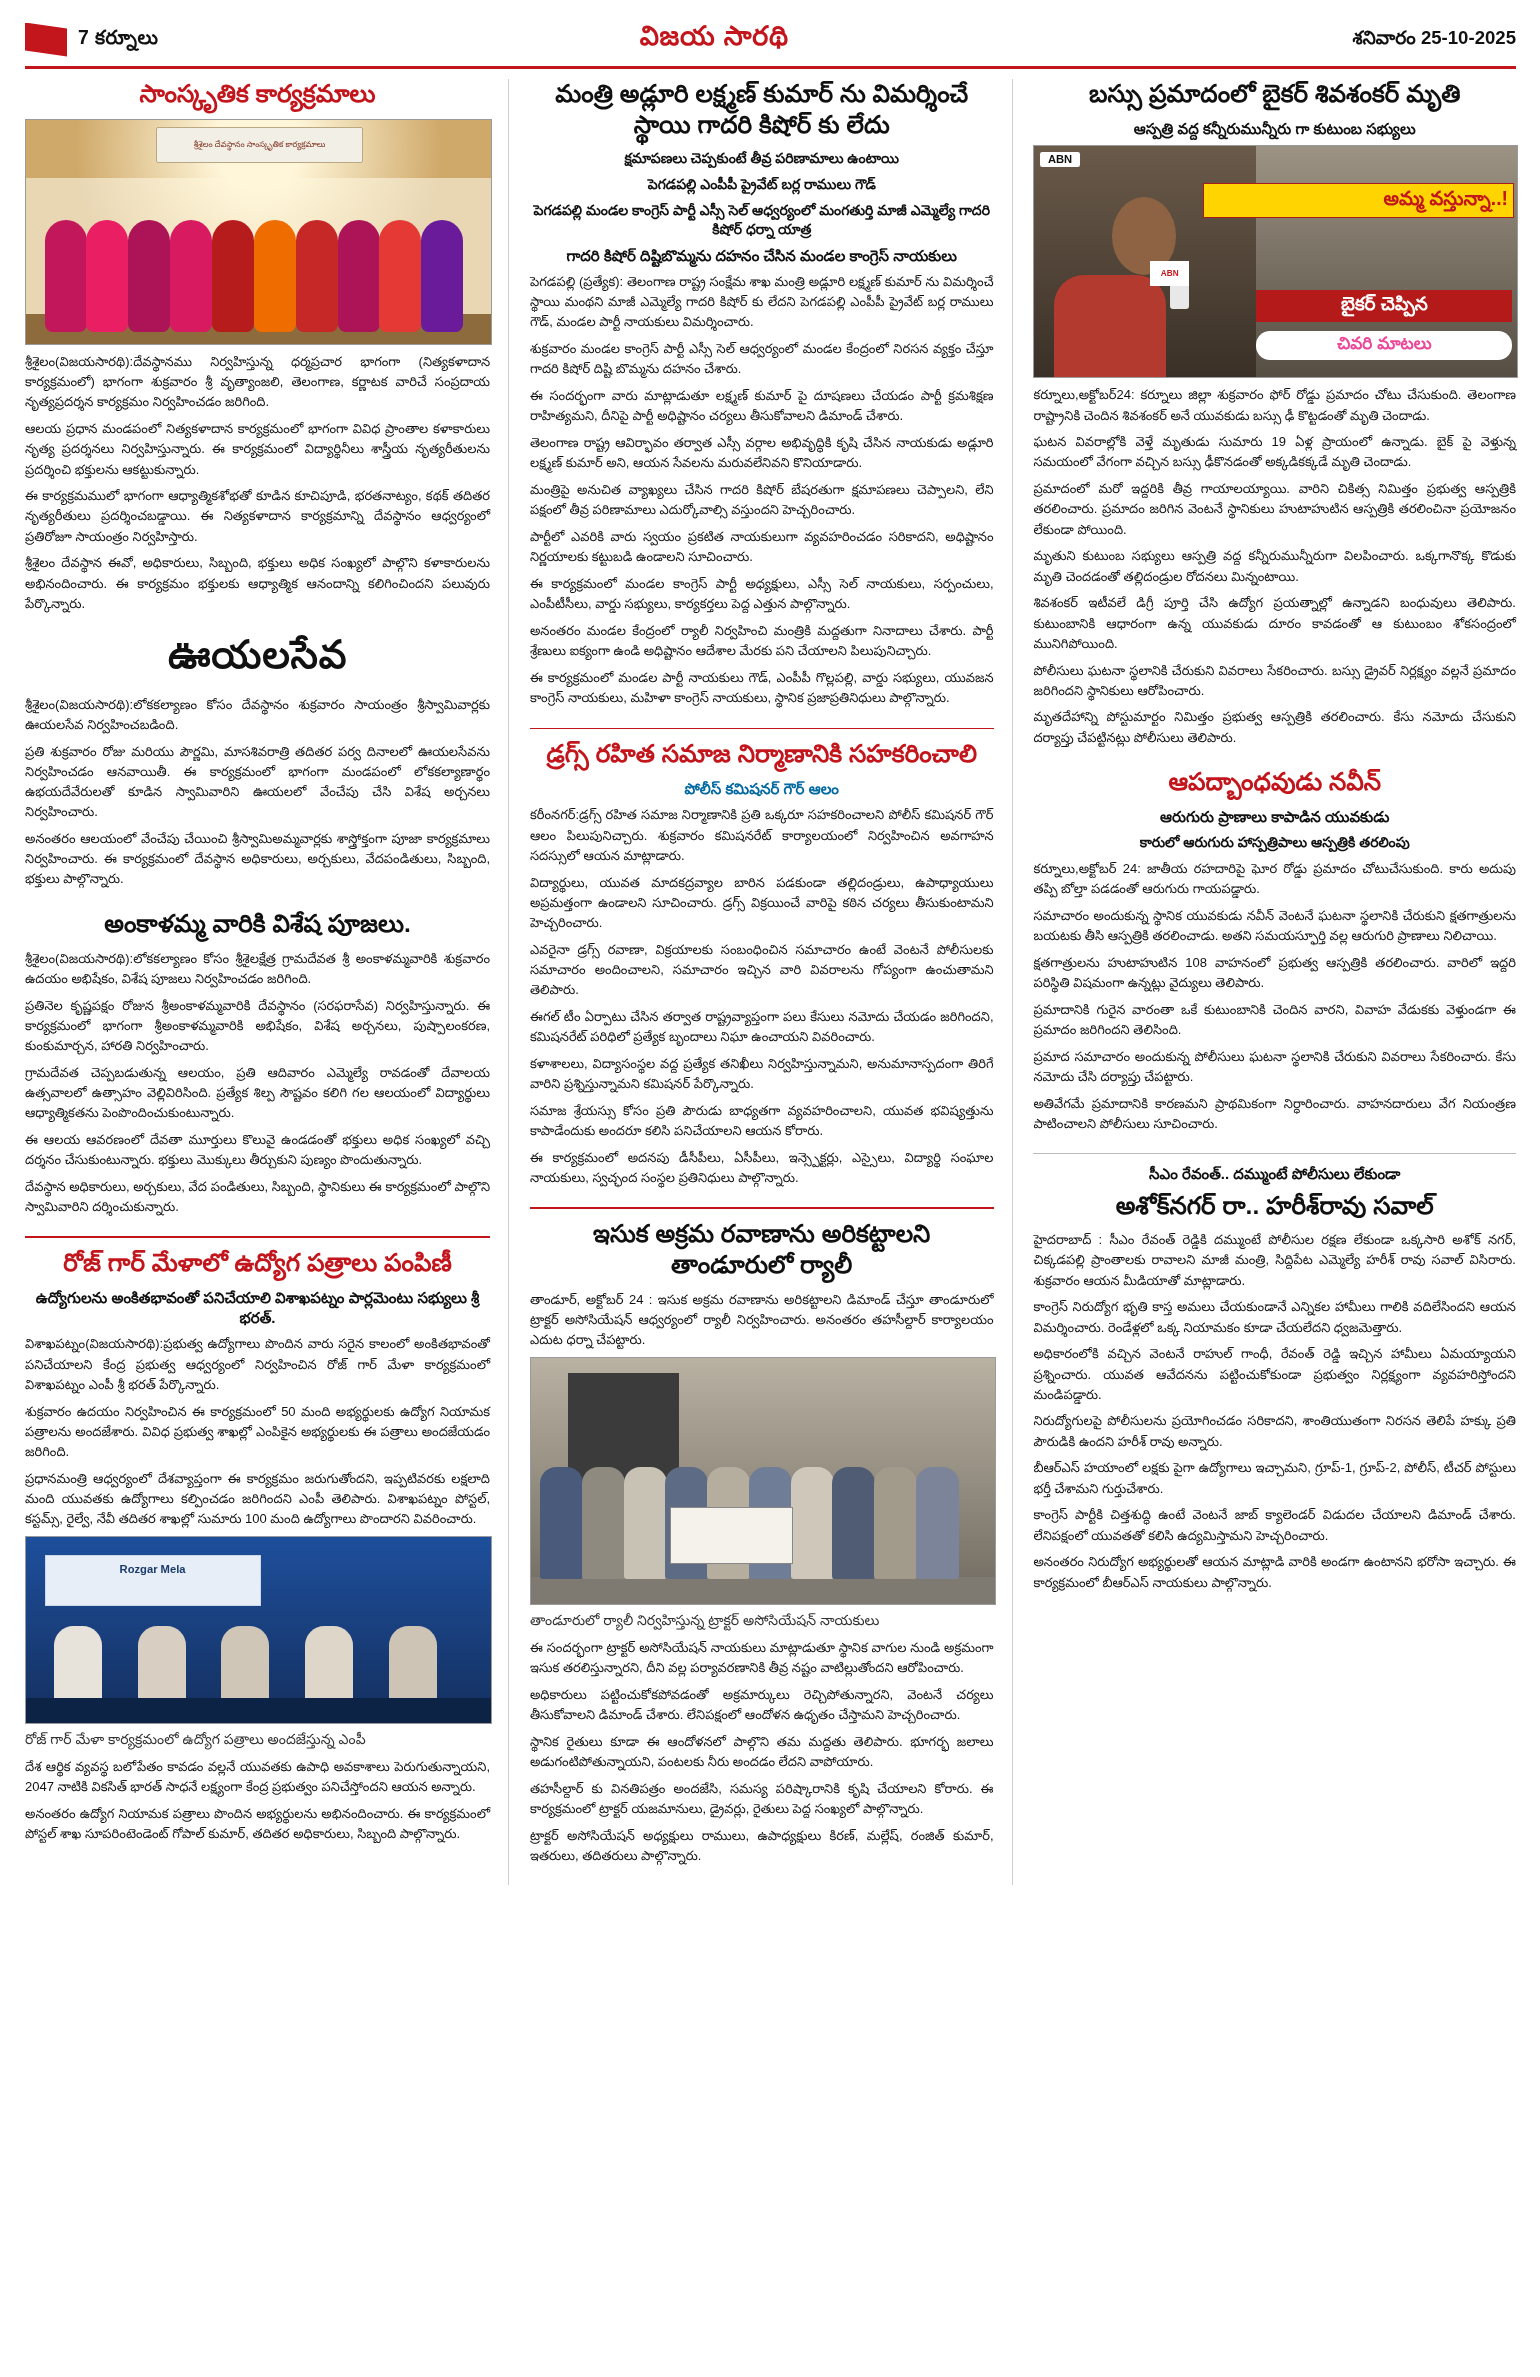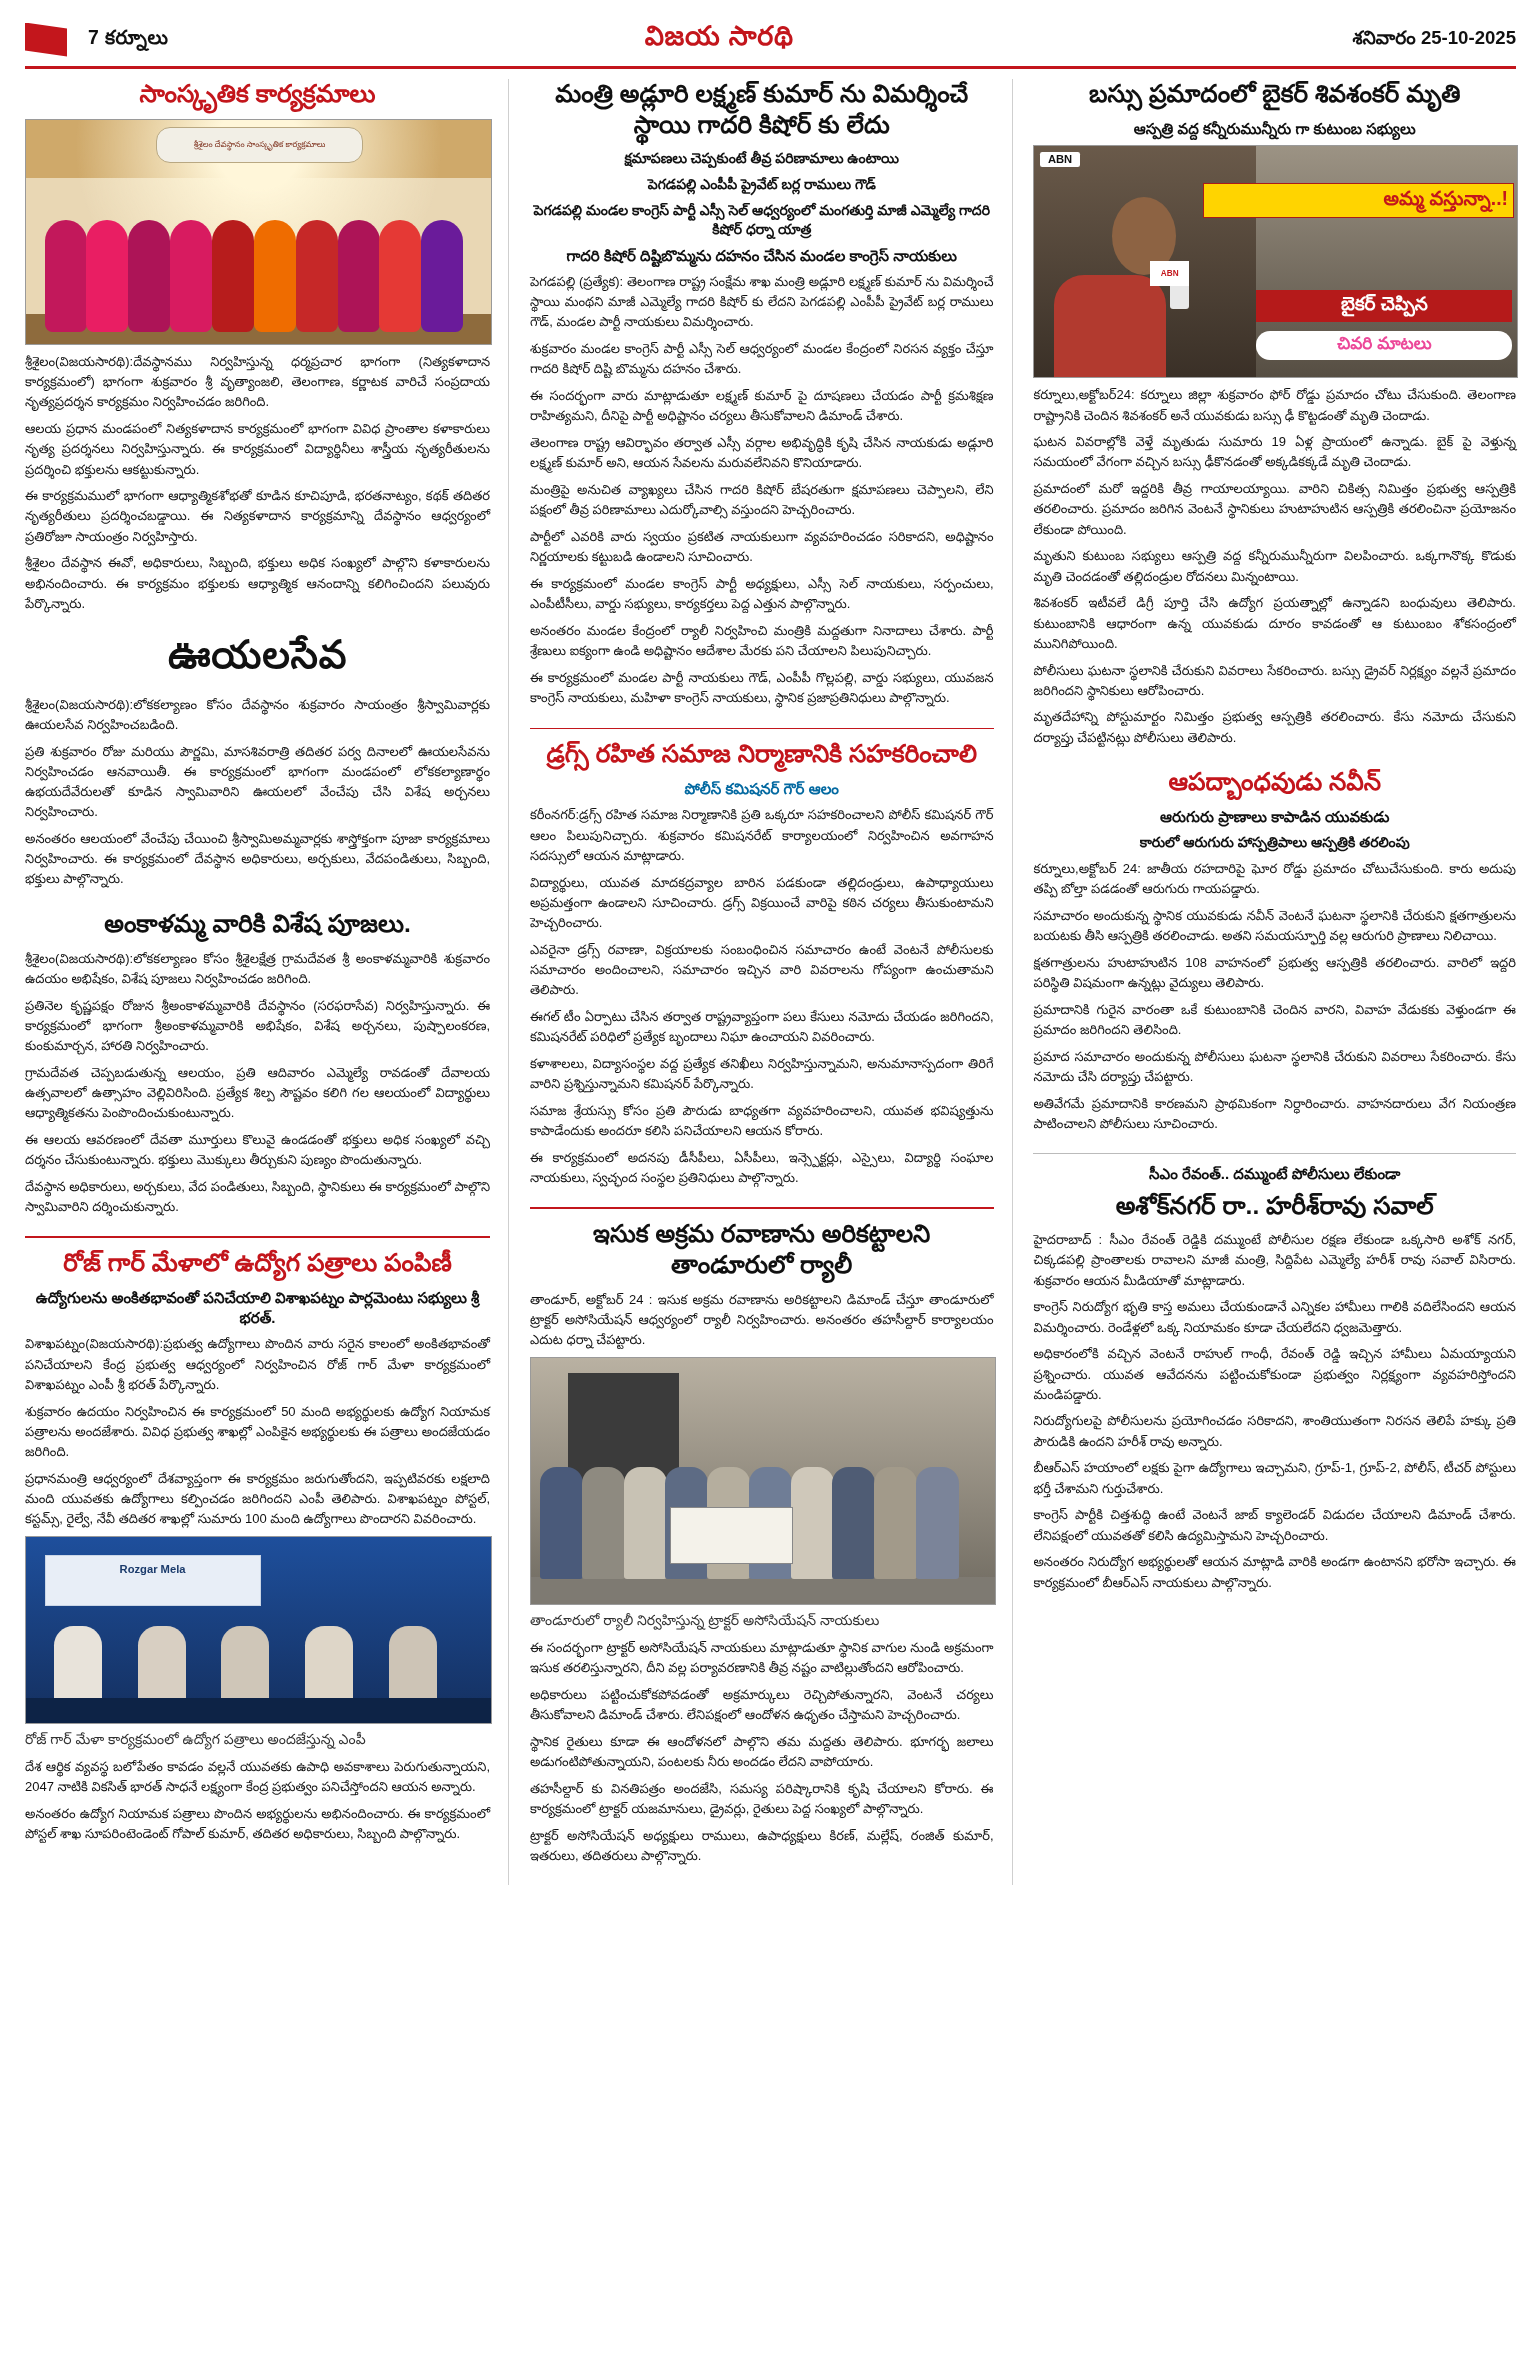--- a/index.html
+++ b/index.html
@@ -21,21 +21,21 @@
 
   
   .masthead{
     display:flex;
     align-items:center;
     justify-content:space-between;
     border-bottom:3.7px solid #c3161c;
     padding-bottom:7.5px;
     margin-bottom:10.4px;
   }
-  .mast-left{display:flex;align-items:center;gap:21px;}
+  .mast-left{display:flex;align-items:center;gap:11px;}
   .mast-logo{
     width:42px;height:34px;
     background:#c3161c;
     clip-path:polygon(0 0,100% 18%,100% 100%,0 82%);
   }
   .mast-pageno{
     font-size:19.4px;font-weight:bold;color:#111;
     letter-spacing:0.4px;
   }
   .mast-title{
@@ -116,21 +116,21 @@
   
   .ph-dance{height:224px;background:linear-gradient(#f1e2c8,#e6d2ae);}
   .ph-dance .stage{
     position:absolute;inset:0;
     background:
       radial-gradient(circle at 50% 12%, #fff6d9 0 14%, rgba(255,246,217,0) 60%),
       linear-gradient(#cfa96a 0 26%, #e9d7b4 26% 100%);
   }
   .ph-dance .banner{
     position:absolute;top:7.5px;left:28%;width:44%;height:34px;
-    background:#f2efe6;border:0.7px solid #b9a882;border-radius:14px;
+    background:#f2efe6;border:0.7px solid #b9a882;border-radius:2px;
   }
   .ph-dance .banner span{
     display:block;text-align:center;font-size:8.2px;color:#7a2a16;
     line-height:34px;
   }
   .dancer{
     position:absolute;bottom:12px;width:42px;height:112px;border-radius:21px 21px 7.5px 7.5px;
   }
   .ph-dance .floor{
     position:absolute;left:0;right:0;bottom:0;height:30px;background:#8e6b3d;

